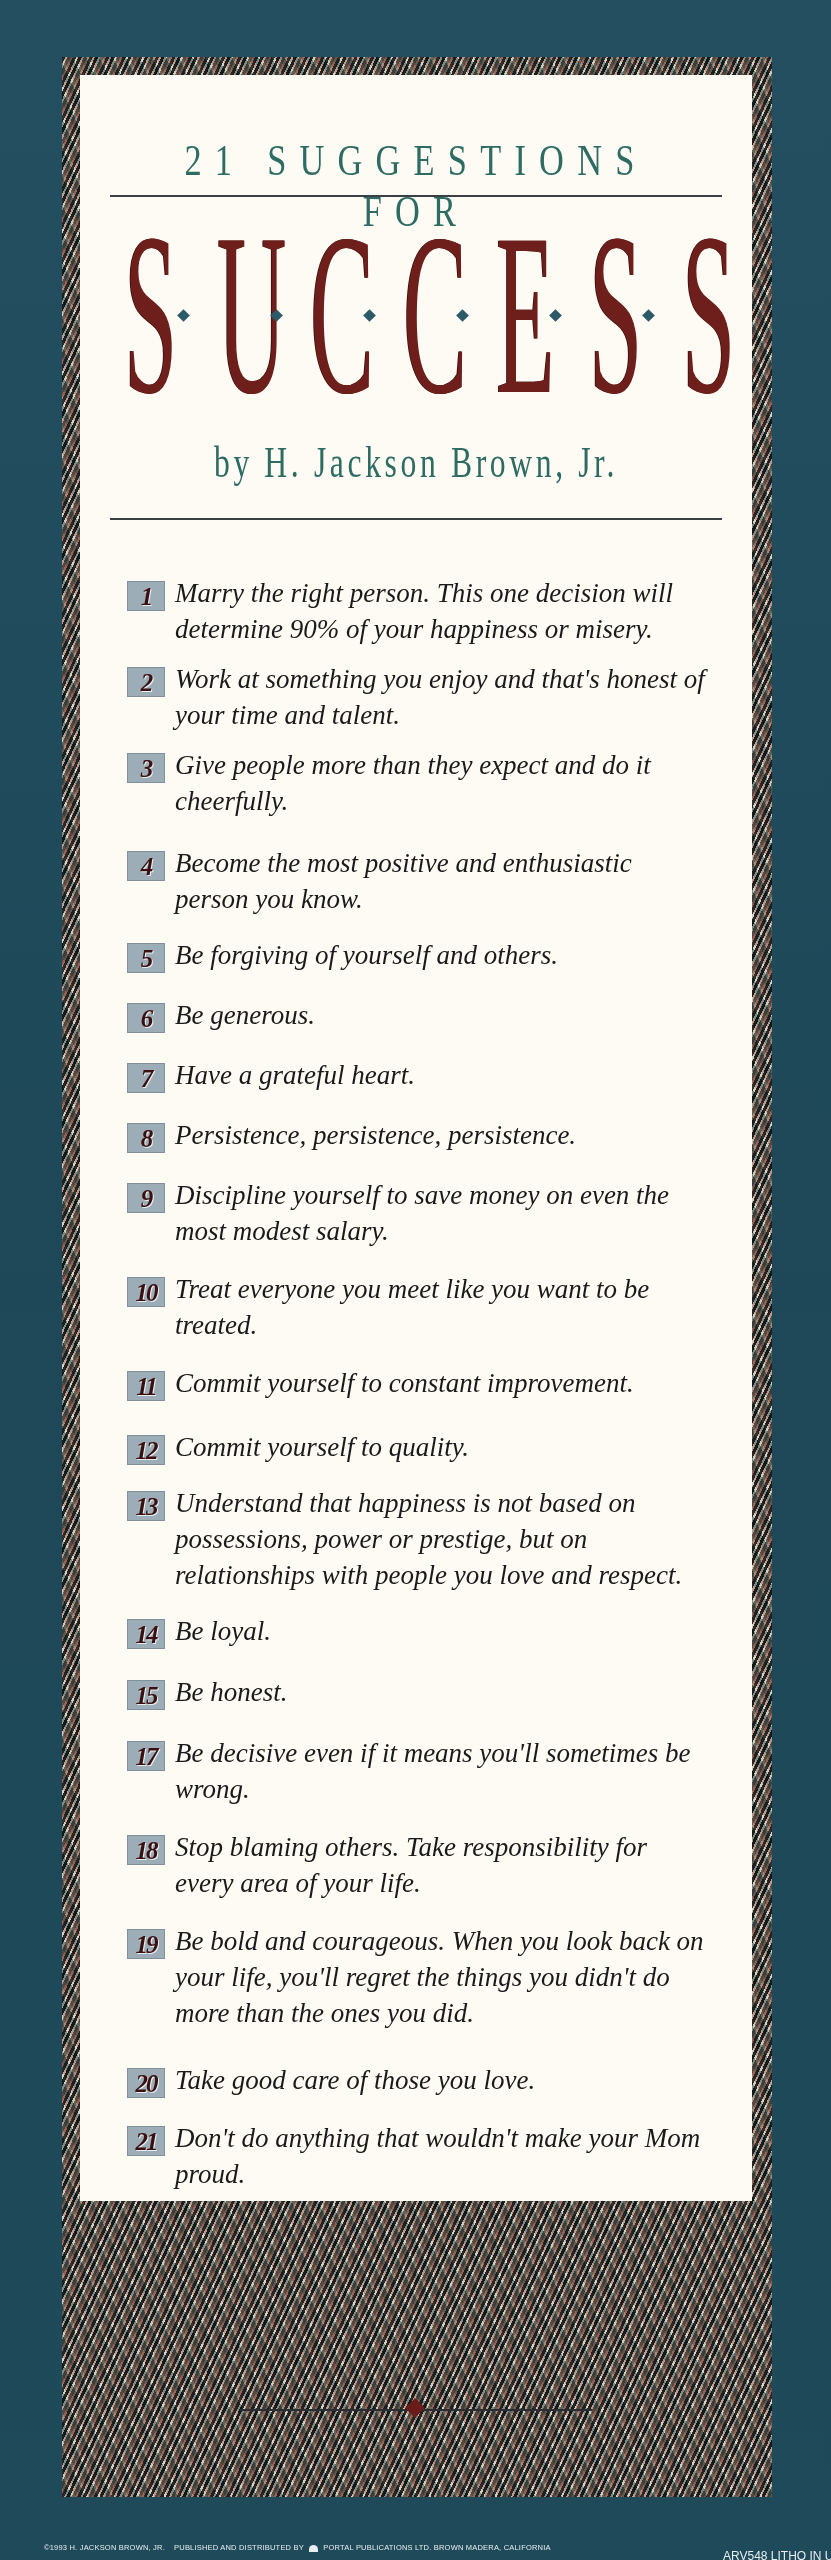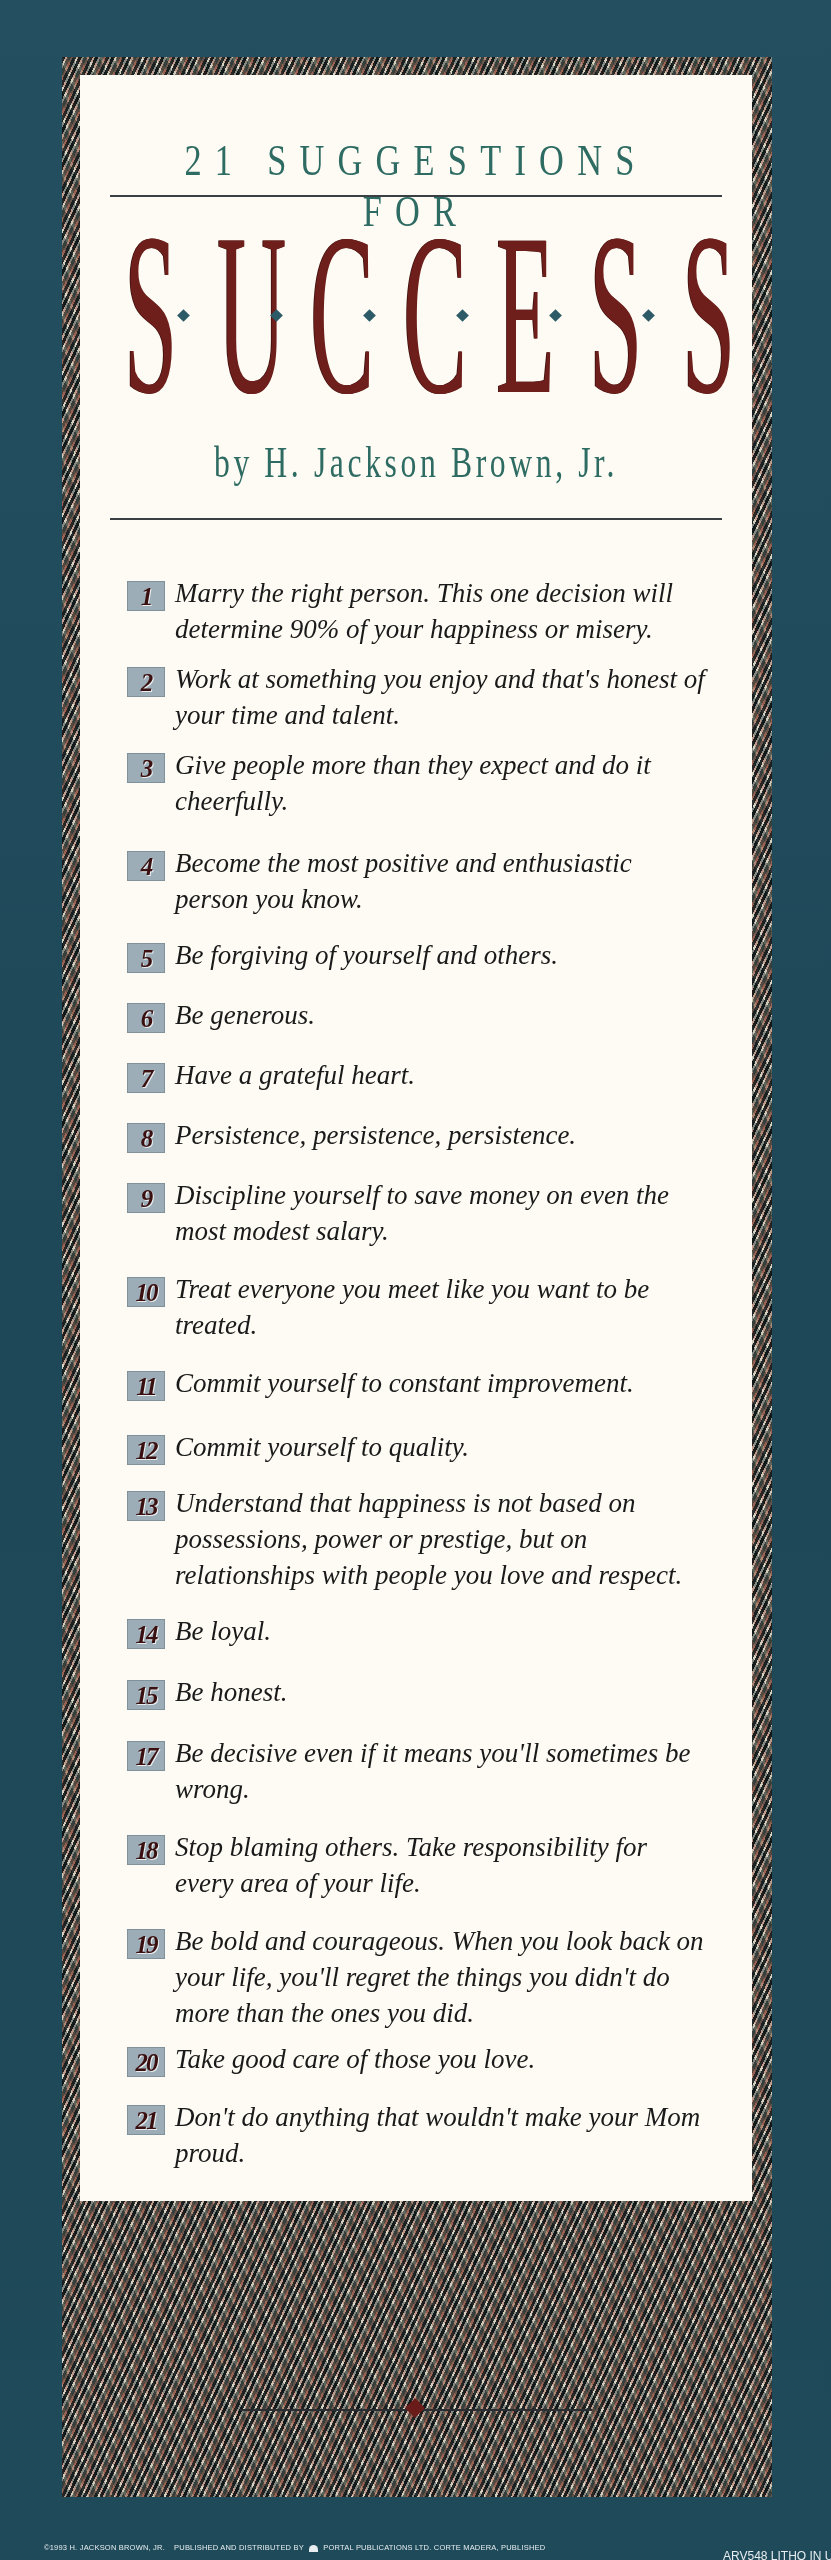--- a/index.html
+++ b/index.html
@@ -125,33 +125,33 @@
       <span class="text">Be decisive even if it means you'll sometimes be wrong.</span>
     </div>
     <div class="item" style="margin-top:22px">
       <span class="num">18</span>
       <span class="text">Stop blaming others.  Take responsibility for every area of your life.</span>
     </div>
     <div class="item" style="margin-top:22px">
       <span class="num">19</span>
       <span class="text">Be bold and courageous.  When you look back on your life, you'll regret the things you didn't do more than the ones you did.</span>
     </div>
-    <div class="item" style="margin-top:10px">
+    <div class="item" style="margin-top:31px">
       <span class="num">20</span>
       <span class="text">Take good care of those you love.</span>
     </div>
     <div class="item" style="margin-top:22px">
       <span class="num">21</span>
       <span class="text">Don't do anything that wouldn't make your Mom proud.</span>
     </div>
   </div>
 
   <div class="end-rule"></div>
   <div class="end-diamond"></div>
 </div>
 
 <div class="footer-left">
   <span>©1993 H. JACKSON BROWN, JR.</span>&nbsp;&nbsp;&nbsp;
   <span>PUBLISHED AND DISTRIBUTED BY</span>
   <span class="logo"></span>
-  <span>PORTAL PUBLICATIONS LTD.  CORTE MADERA, PUBLISHED</span>
+  <span>PORTAL PUBLICATIONS LTD.  BROWN MADERA, CALIFORNIA</span>
 </div>
 <div class="footer-right">ARV548 LITHO IN U.S.A.</div>
 
 </body></html>

